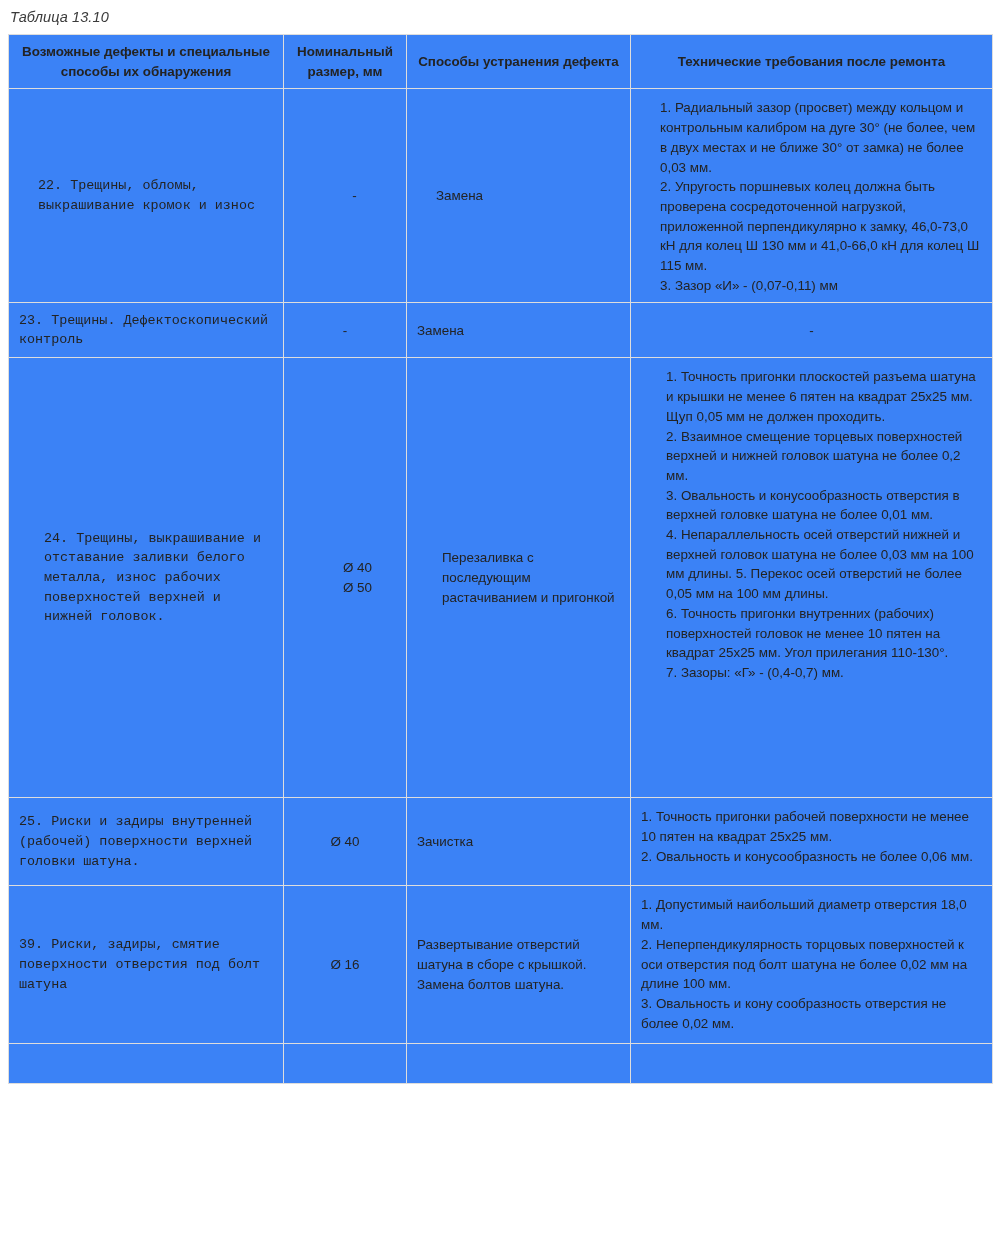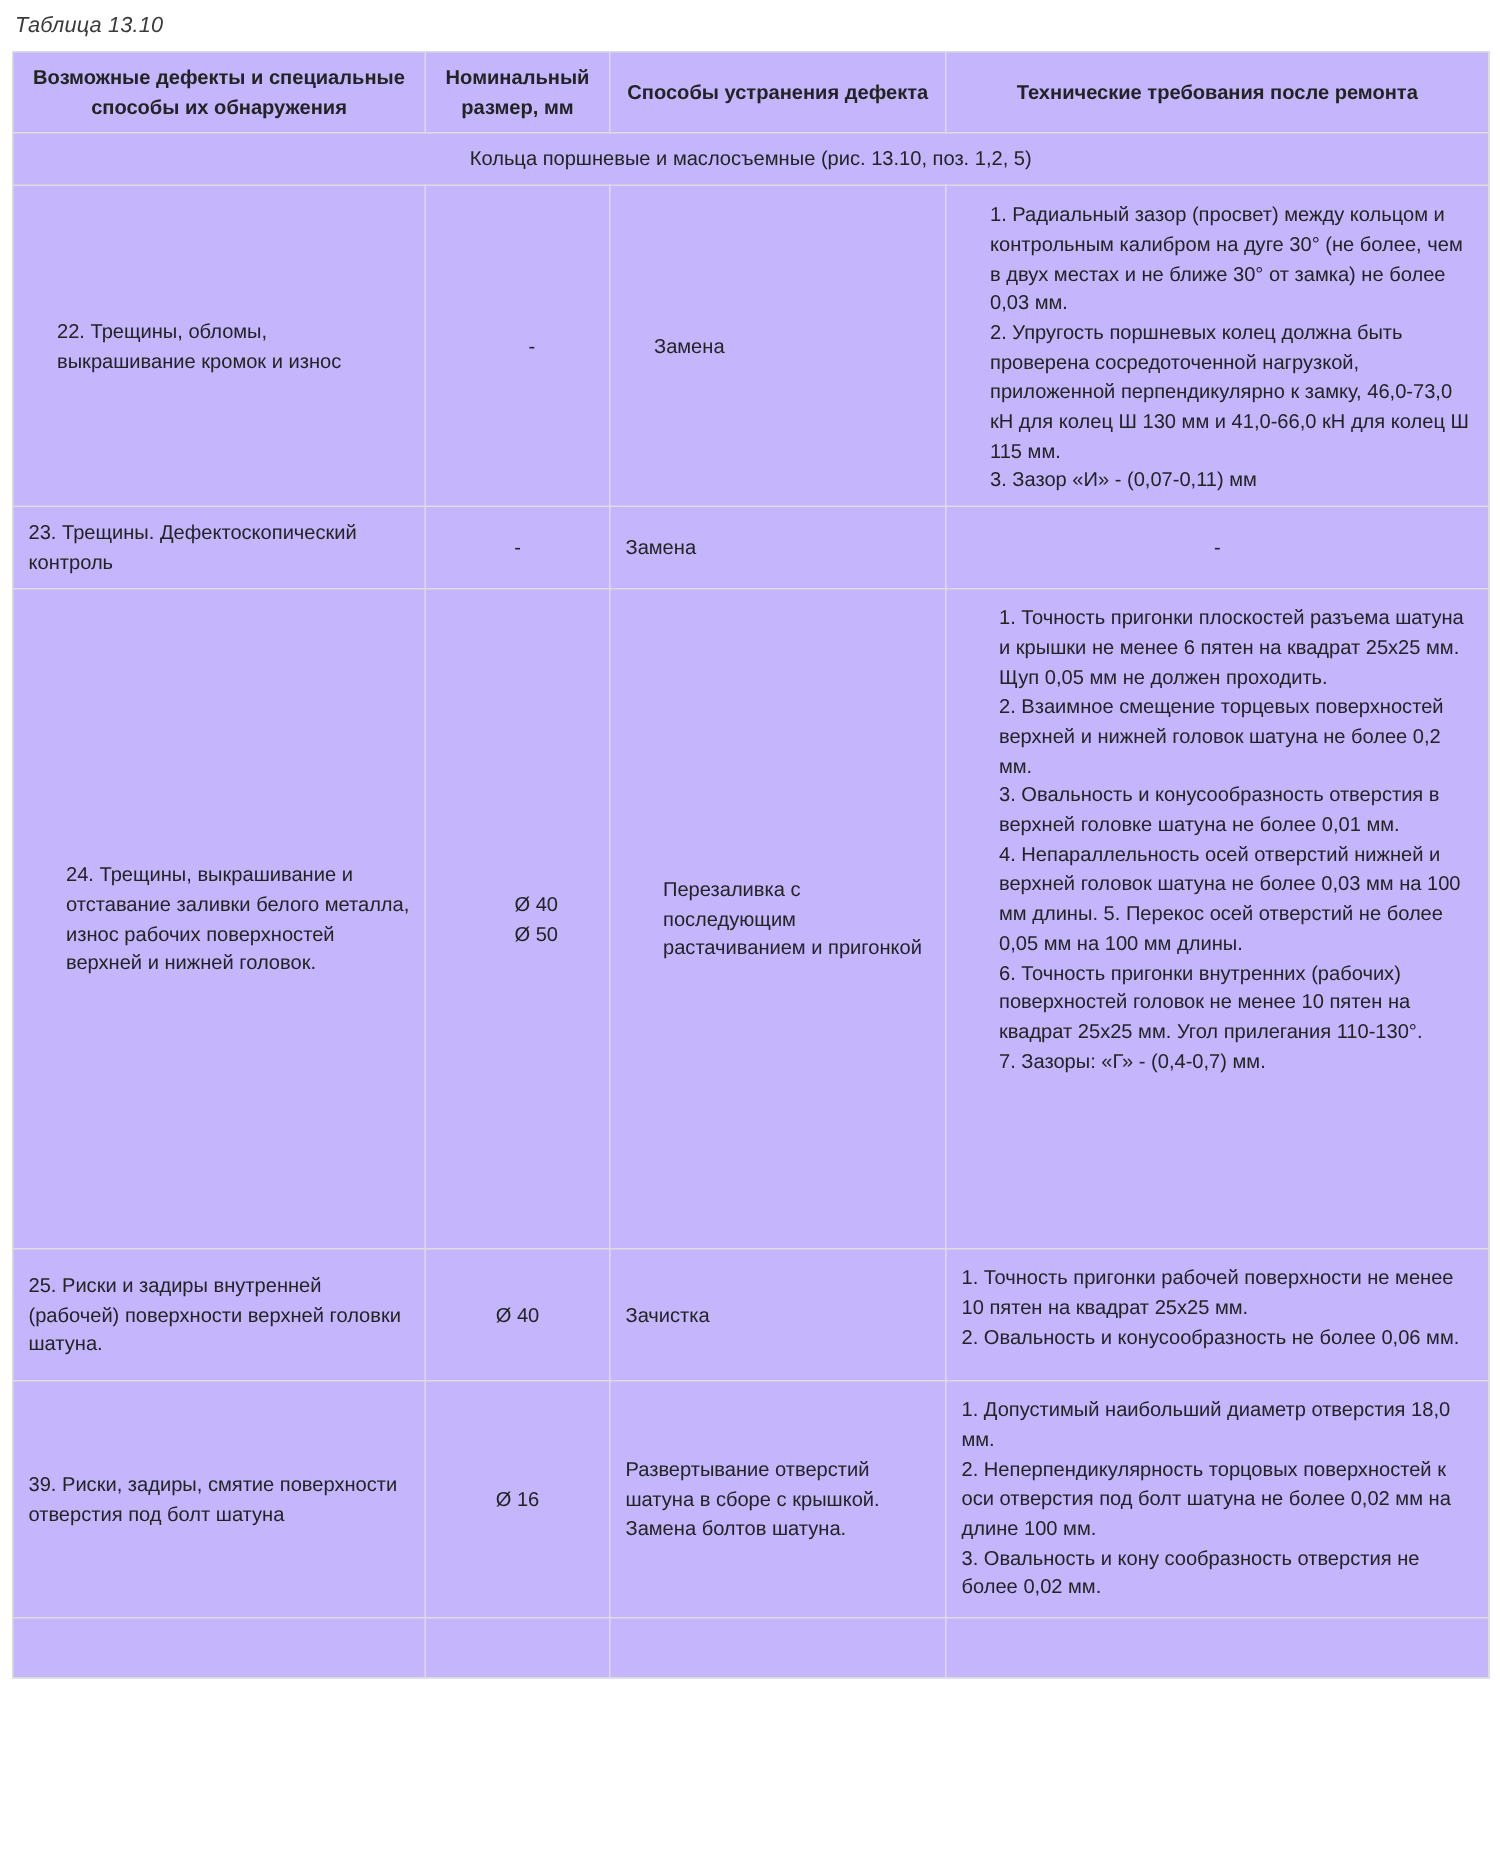--- a/index.html
+++ b/index.html
@@ -24,21 +24,21 @@
     font-style: italic;
     font-size: 14.5px;
     color: #3b3b3b;
     padding: 0 0 9px 2px;
     letter-spacing: 0.1px;
   }
   table.defect-table {
     border-collapse: collapse;
     width: 984px;
     table-layout: fixed;
-    background: #c4b5fd;
+    background: #3b82f6;
   }
   table.defect-table td,
   table.defect-table th {
     border: 1px solid #dddddd;
     vertical-align: middle;
     padding: 7px 10px;
     font-size: 13.4px;
     line-height: 1.47;
     color: #232323;
   }
@@ -54,21 +54,21 @@
   col.c2 { width: 123px; }
   col.c3 { width: 224px; }
   col.c4 { width: 362px; }
 
   .section-row td {
     text-align: center;
     font-size: 13.8px;
     padding: 9px 6px;
     color: #2a2a2a;
   }
-  .cell-defect { vertical-align: middle; }
+  .cell-defect { vertical-align: middle; font-family: Liberation Mono, monospace; }
   .cell-size {
     text-align: center;
     vertical-align: middle;
     white-space: pre-line;
   }
   .cell-method { vertical-align: middle; }
   .cell-req { vertical-align: middle; white-space: pre-line; }
   .cell-req.center-dash { text-align: center; }
 
   tr.r22 td { height: 212px; padding-left: 29px; }
@@ -105,23 +105,20 @@
     <thead>
       <tr>
         <th>Возможные дефекты и специальные способы их обнаружения</th>
         <th>Номинальный размер, мм</th>
         <th>Способы устранения дефекта</th>
         <th>Технические требования после ремонта</th>
       </tr>
     </thead>
     <tbody>
 
-      <tr class="section-row">
-        <td colspan="4">Кольца поршневые и маслосъемные (рис. 13.10, поз. 1,2, 5)</td>
-      </tr>
 
       <tr class="r22">
         <td class="cell-defect">22. Трещины, обломы, выкрашивание кромок и износ</td>
         <td class="cell-size">-</td>
         <td class="cell-method">Замена</td>
         <td class="cell-req">1. Радиальный зазор (просвет) между кольцом и контрольным калибром на дуге 30° (не более, чем в двух местах и не ближе 30° от замка) не более 0,03 мм.
 2. Упругость поршневых колец должна быть проверена сосредоточенной нагрузкой, приложенной перпендикулярно к замку, 46,0-73,0 кН для колец Ш 130 мм и 41,0-66,0 кН для колец Ш 115 мм.
 3. Зазор «И» - (0,07-0,11) мм</td>
       </tr>
 

